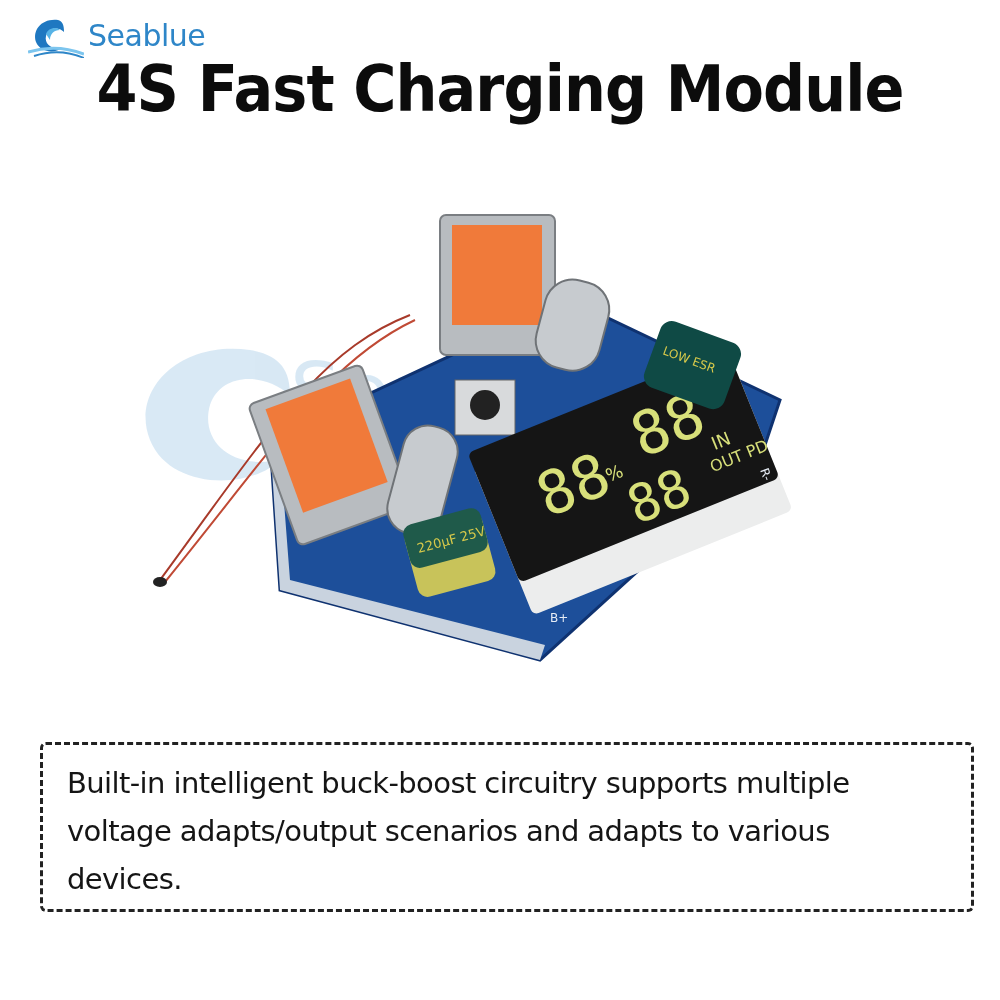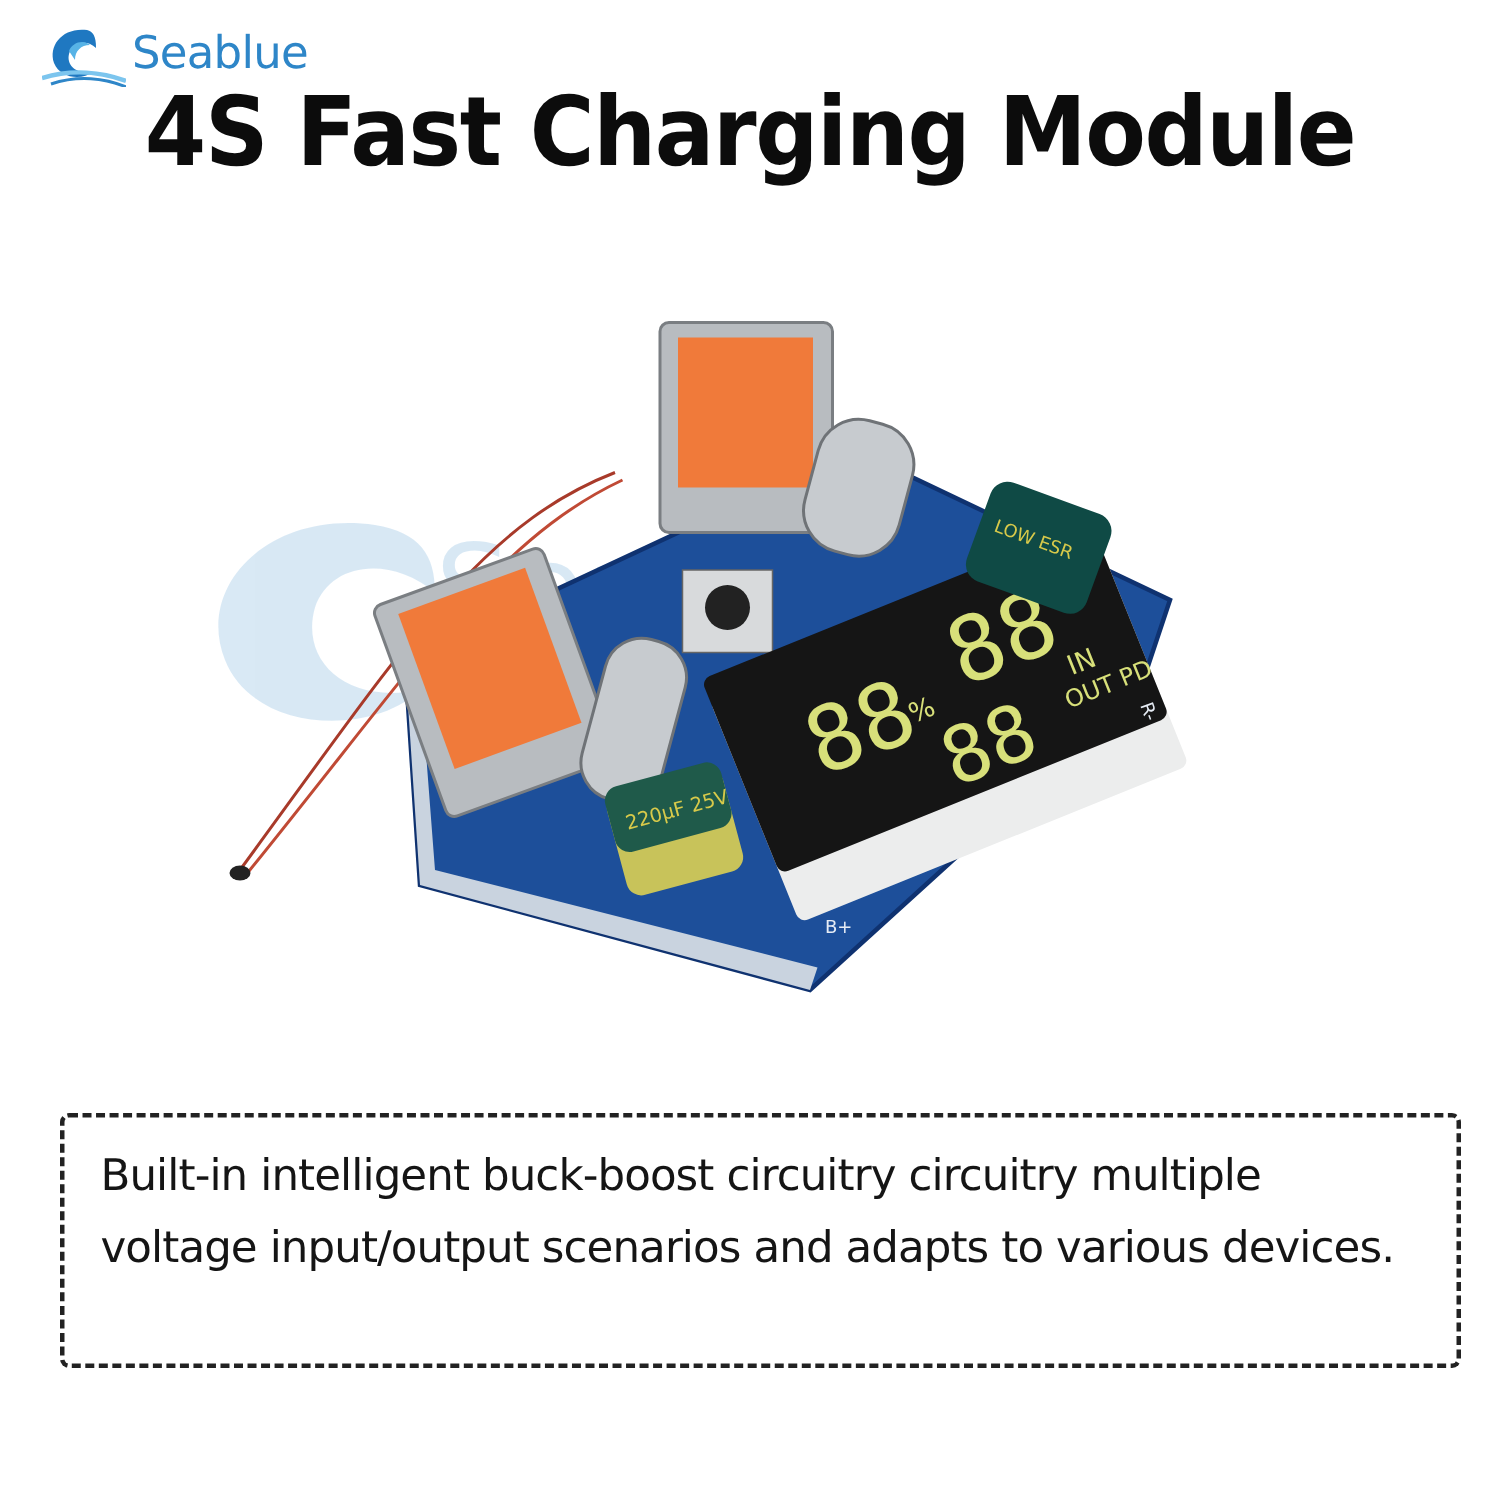--- a/index.html
+++ b/index.html
@@ -75,14 +75,14 @@
     <g>
       <rect x="530" y="140" width="85" height="70" rx="12" fill="#0f4a45" transform="rotate(20 572 175)"></rect>
       <text x="540" y="175" font-family="DejaVu Sans" font-size="12" fill="#d7c94a" transform="rotate(20 572 175)">LOW ESR</text>
     </g>
     <text x="640" y="280" font-family="DejaVu Sans" font-size="12" fill="#e6ecf5" transform="rotate(70 640 280)">R-</text>
     <text x="430" y="432" font-family="DejaVu Sans" font-size="12" fill="#e6ecf5">B+</text>
   </svg>
 </div>
 
 <div class="desc-box">
-  <div class="desc-text">Built-in intelligent buck-boost circuitry circuitry multiple voltage input/output scenarios and adapts to various devices.</div>
+  <div class="desc-text">Built-in intelligent buck-boost circuitry supports multiple voltage adapts/output scenarios and adapts to various devices.</div>
 </div>
 
 </body></html>

